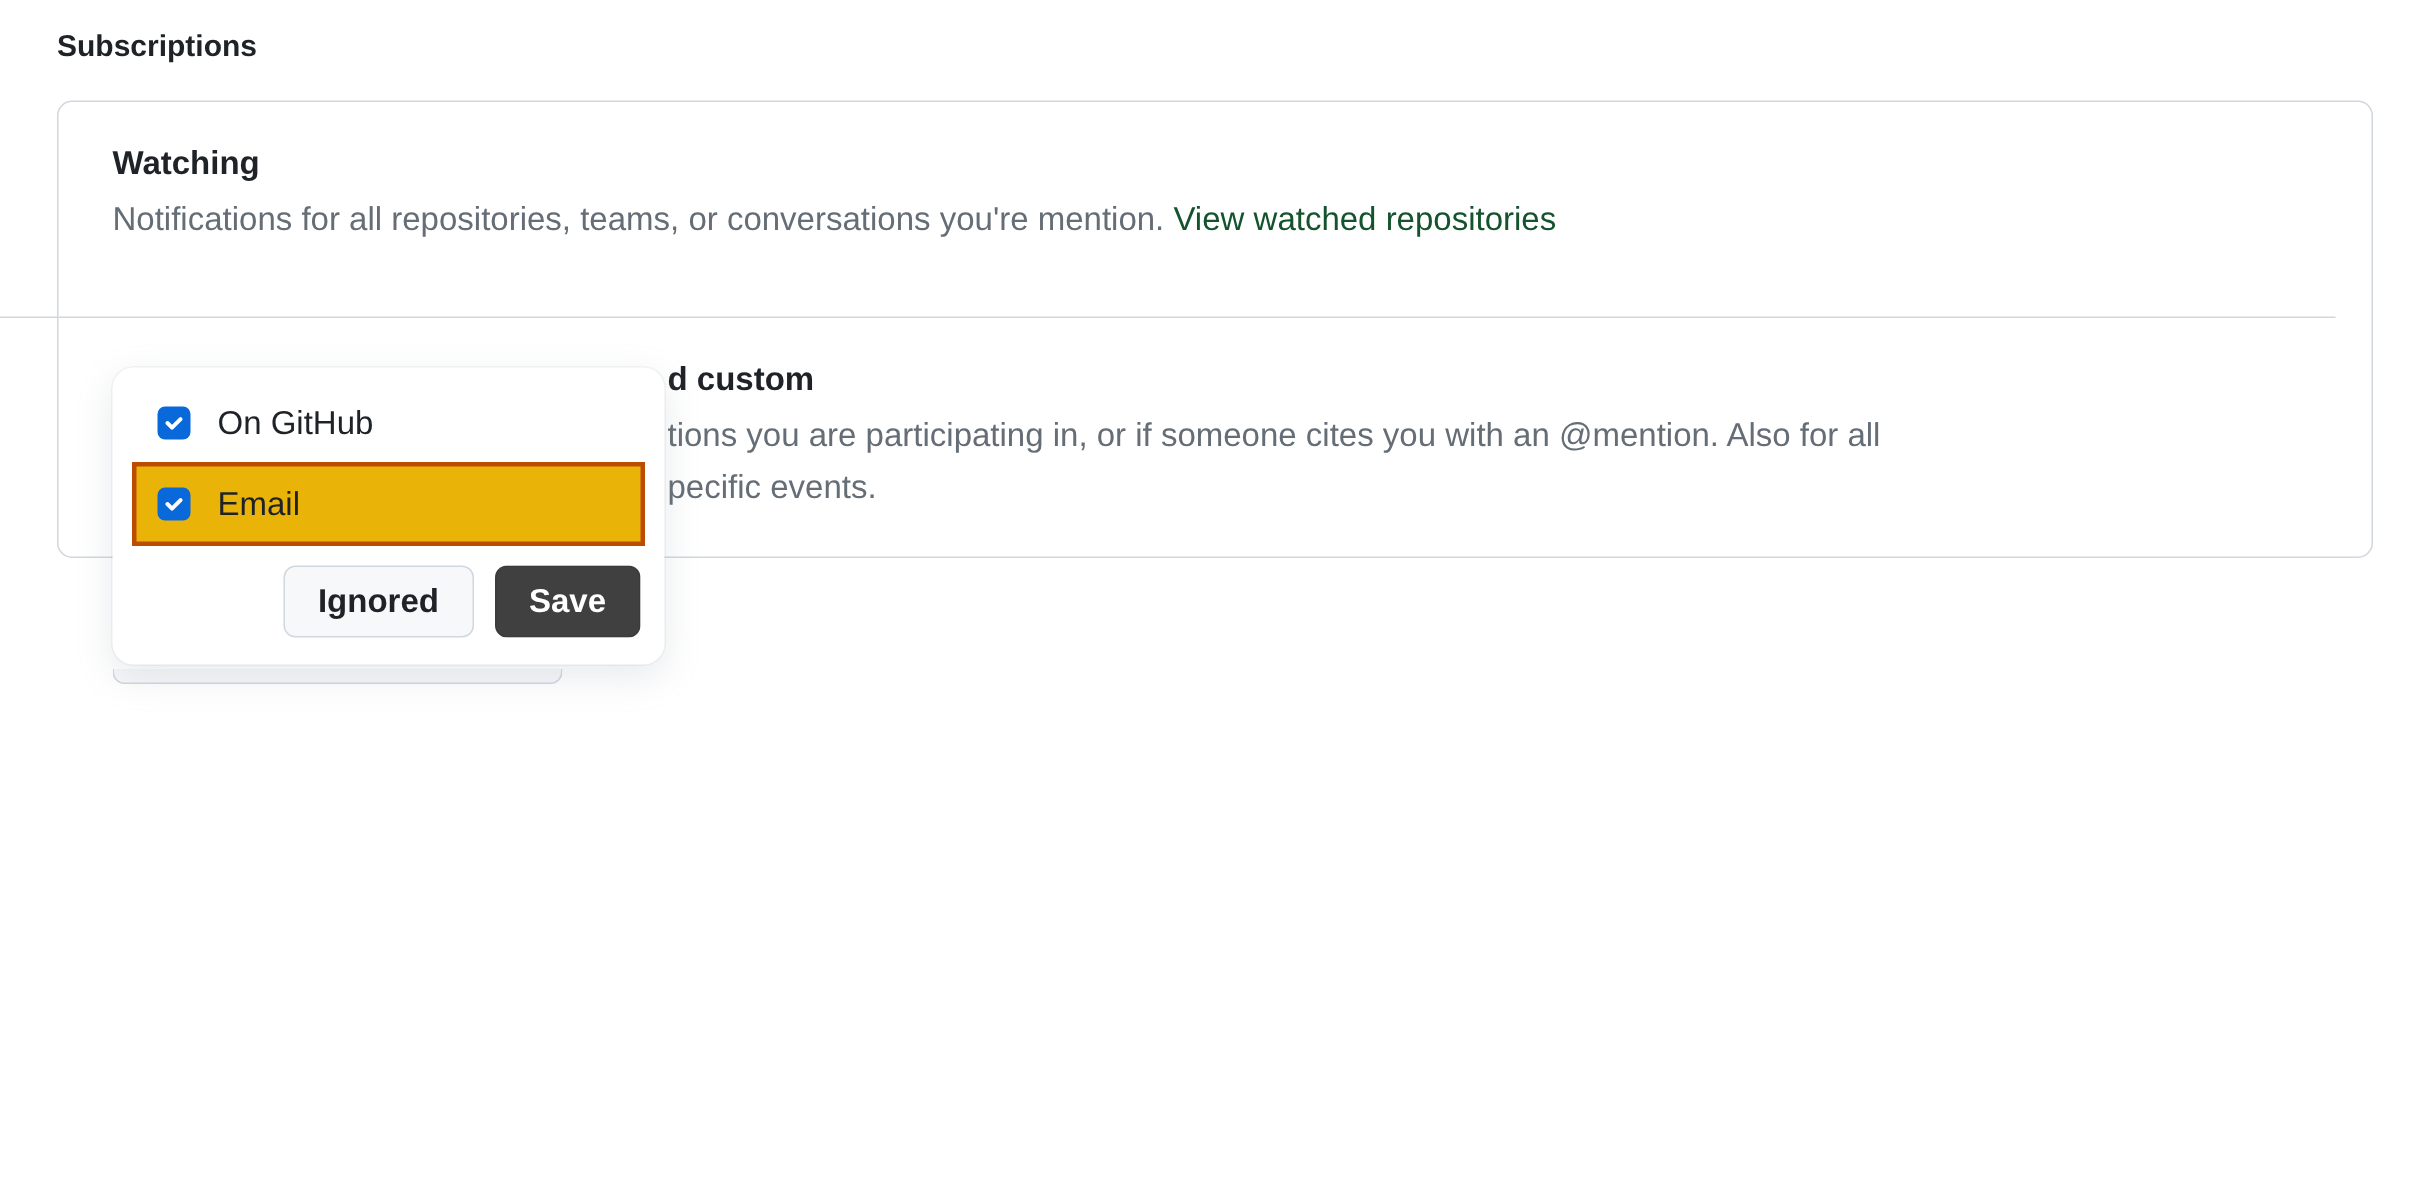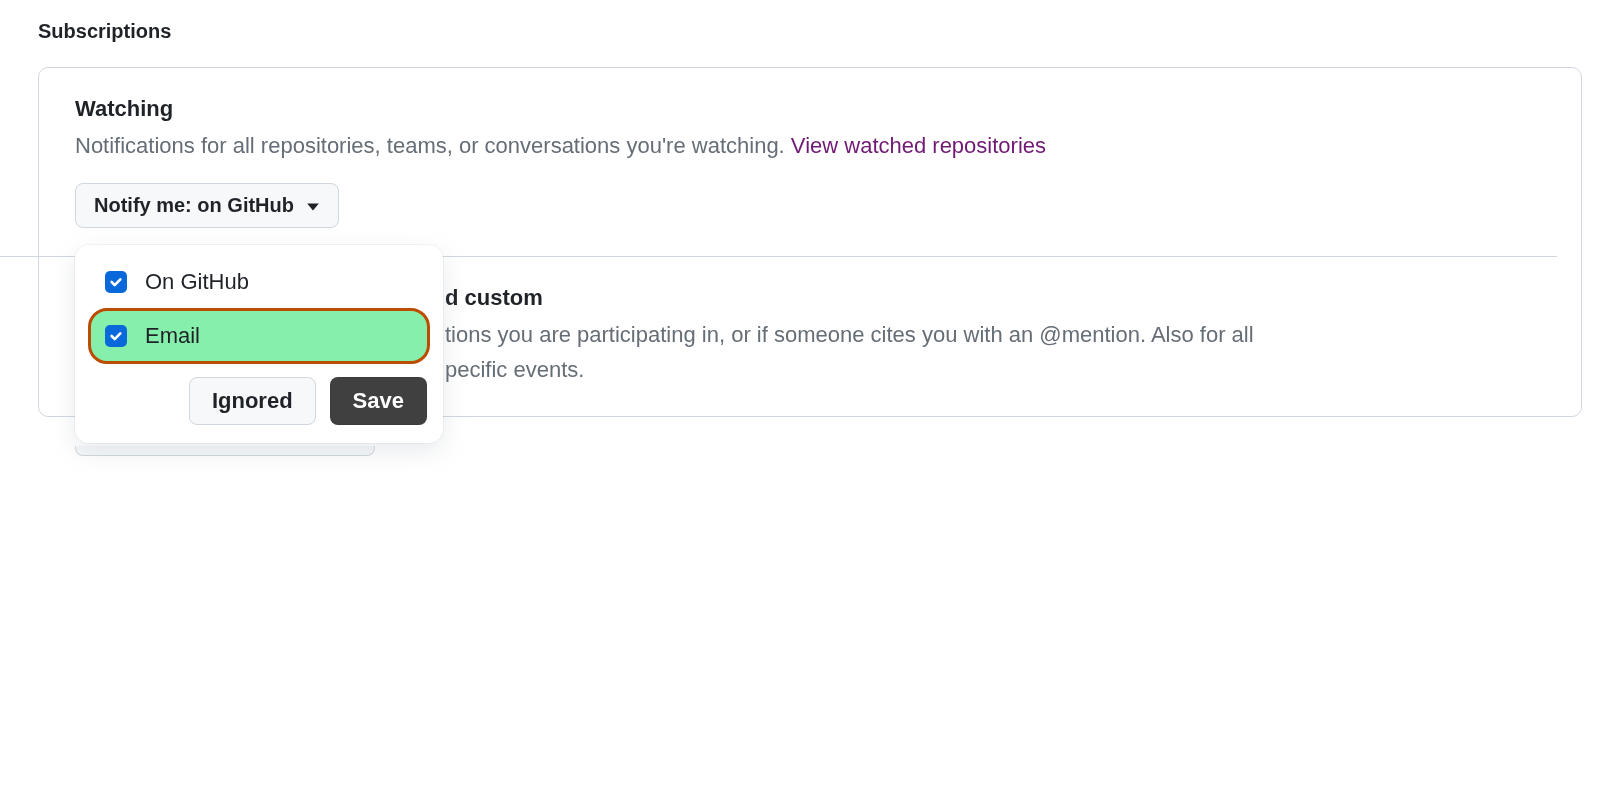--- a/index.html
+++ b/index.html
@@ -42,21 +42,21 @@
       font-weight: 700;
       color: #1f2328;
       margin-bottom: 6px;
     }
     .section-desc {
       font-size: 22px;
       color: #656d76;
       line-height: 1.6;
     }
     .link {
-      color: #701a75;
+      color: #14532d;
       text-decoration: none;
     }
     .dropdown-wrap {
       position: relative;
       margin-top: 20px;
     }
     .dropdown-btn {
       display: inline-flex;
       align-items: center;
       background: #f6f8fa;
@@ -93,24 +93,24 @@
     .option-row {
       display: flex;
       align-items: center;
       gap: 18px;
       padding: 14px 16px;
       border-radius: 8px;
       font-size: 22px;
       color: #1f2328;
     }
     .option-row.highlighted {
-      background: #86efac;
+      background: #eab308;
       outline: 3px solid #bc4c00;
       outline-offset: -2px;
-      border-radius: 18px;
+      border-radius: 0;
     }
     .checkbox {
       width: 22px;
       height: 22px;
       min-width: 22px;
       border-radius: 5px;
       background: #0969da;
       display: flex;
       align-items: center;
       justify-content: center;
@@ -165,32 +165,24 @@
 <body>
 
 <div class="page">
   <h2 class="page-title">Subscriptions</h2>
 
   <div class="panel">
 
     <div class="section">
       <div class="section-title">Watching</div>
       <div class="section-desc">
-        <span>Notifications for all repositories, teams, or conversations you're watching. </span><a href="#" class="link">View watched repositories</a>
+        <span>Notifications for all repositories, teams, or conversations you're mention. </span><a href="#" class="link">View watched repositories</a>
       </div>
 
       <div class="dropdown-wrap">
-        <button class="dropdown-btn">
-          <span>Notify me: on GitHub</span>
-          <span class="caret">
-            <svg viewBox="0 0 12 8">
-                <path d="M1 1 L6 7 L11 1 Z"></path>
-              </svg>
-          </span>
-        </button>
 
         <div class="hidden-dropdown-edge"></div>
 
         <div class="popover">
           <div class="option-row">
             <span class="checkbox">
               <svg viewBox="0 0 16 16">
                   <path d="M3 8 L6.5 11.5 L13 5"></path>
                 </svg>
             </span>

